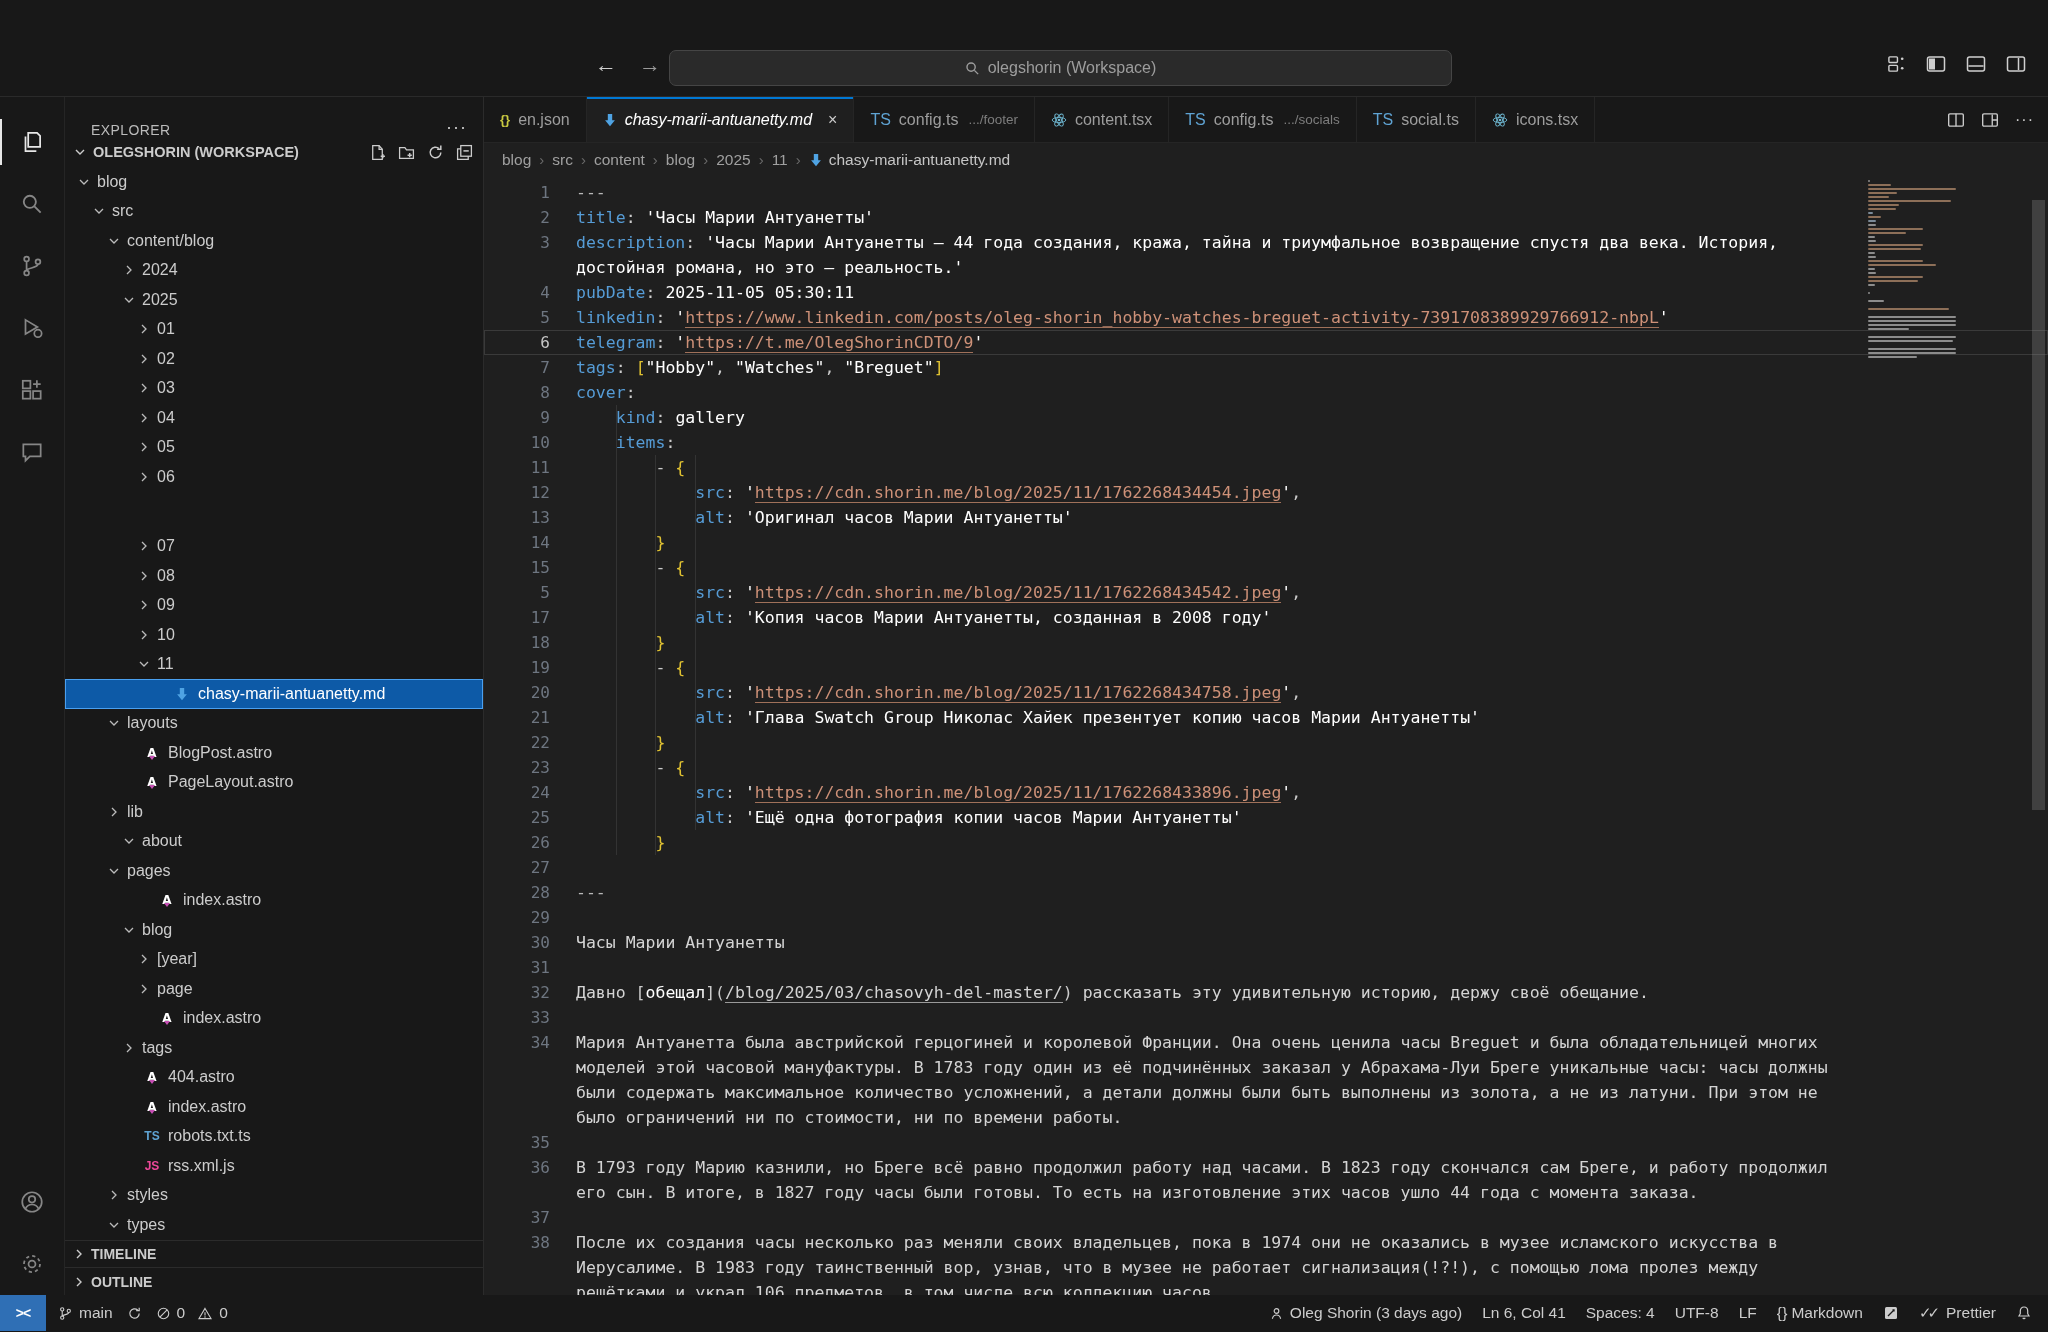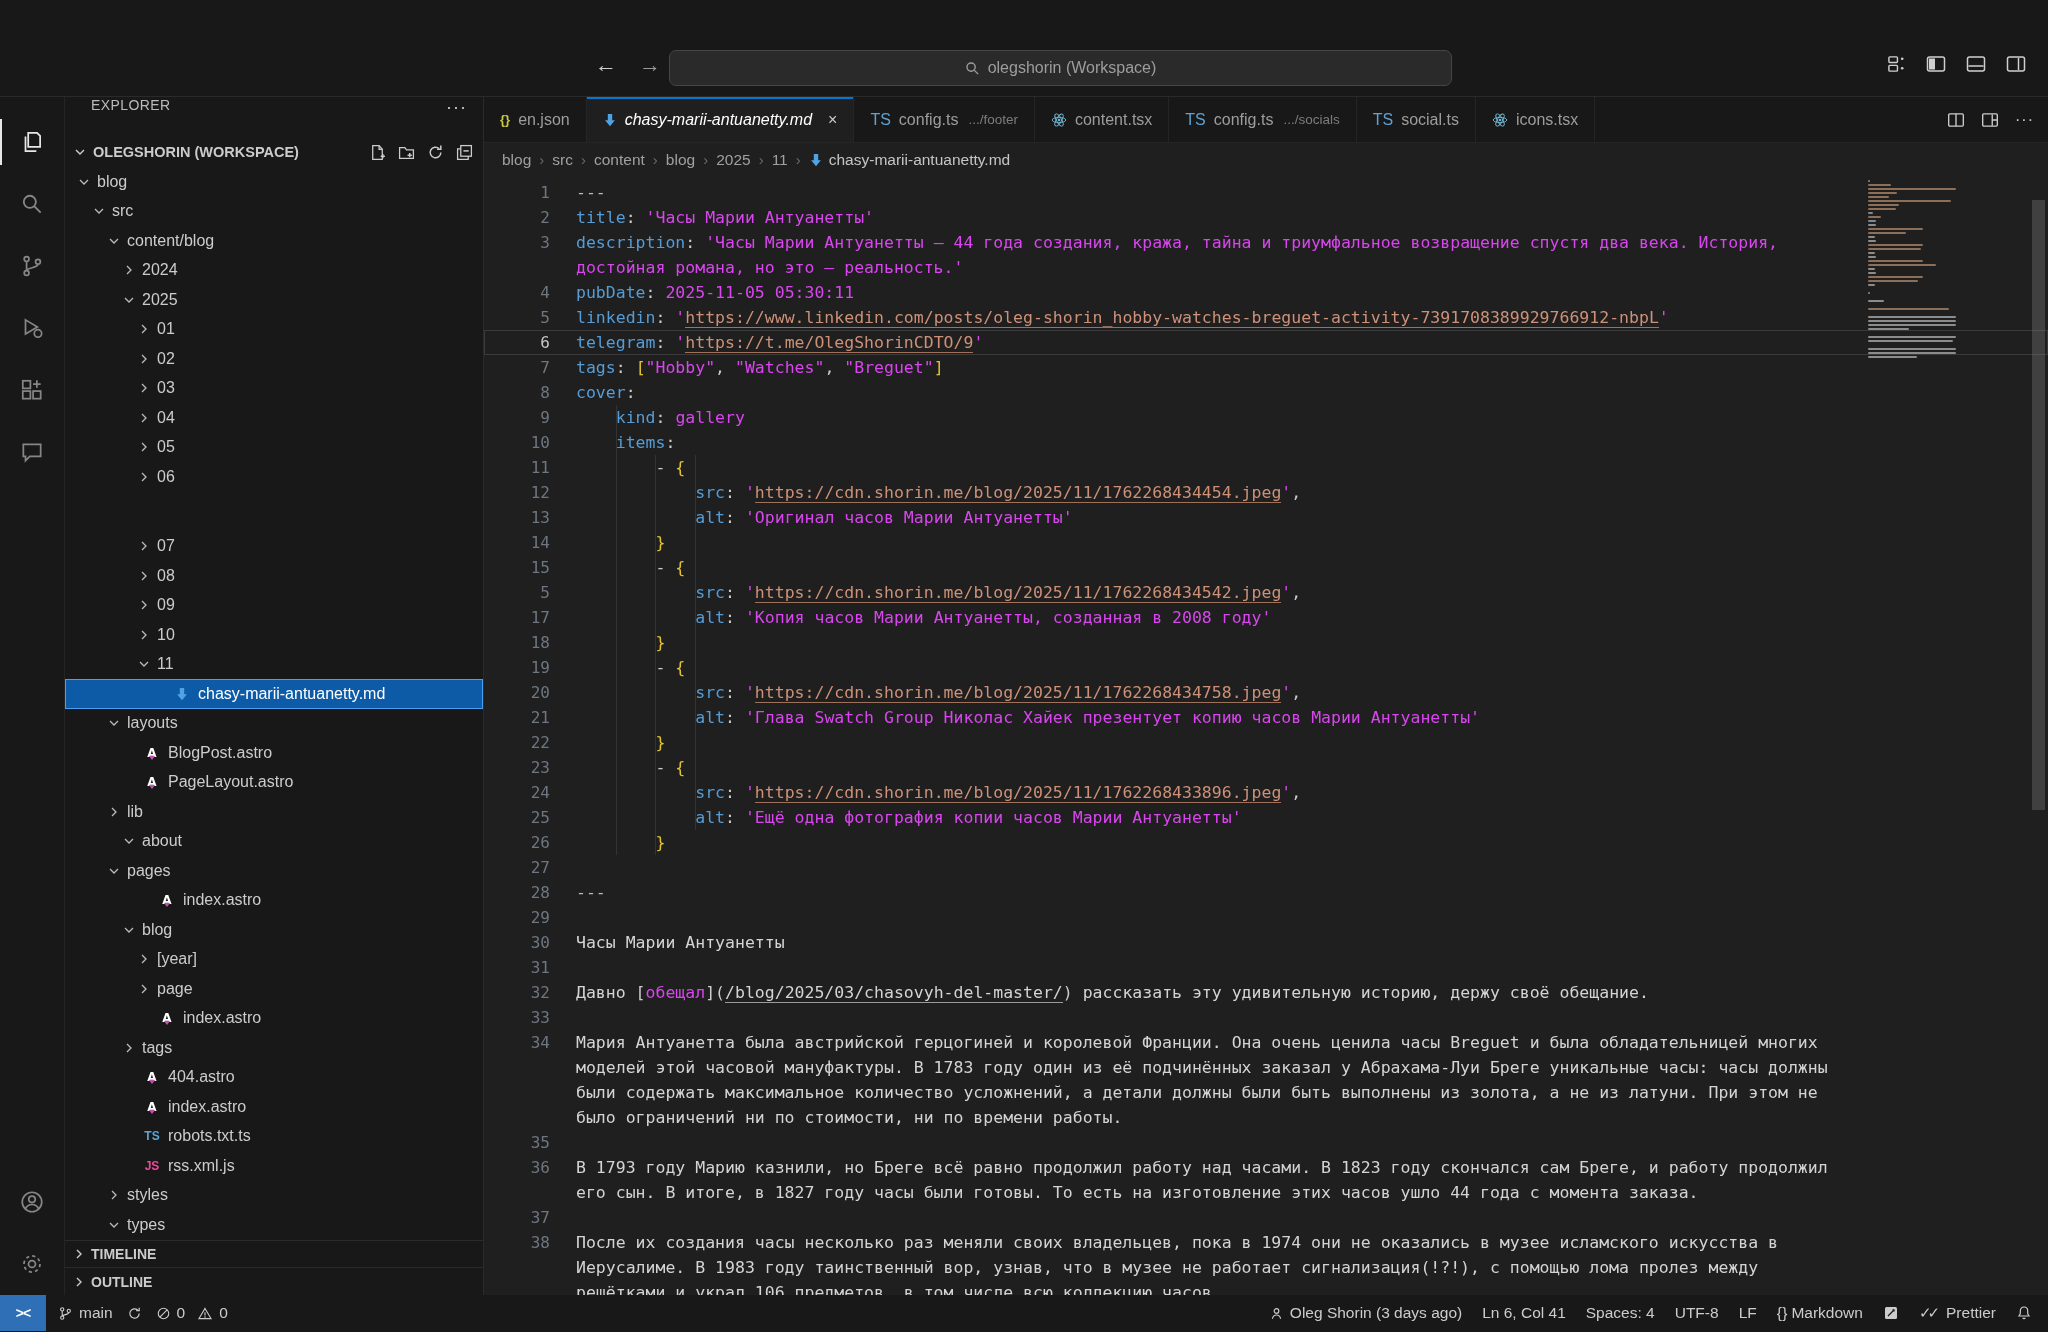--- a/index.html
+++ b/index.html
@@ -18,21 +18,21 @@
 
   
   .main{display:flex;height:1198px;}
   .activitybar{width:65px;background:#181818;border-right:1px solid #252525;display:flex;
        flex-direction:column;align-items:center;padding-top:14px;}
   .ab-icon{width:65px;height:62px;display:flex;align-items:center;justify-content:center;position:relative;}
   .ab-icon.active::before{content:"";position:absolute;left:0;top:8px;bottom:8px;width:2px;background:#e7e7e7;}
   .ab-spacer{flex:1;}
 
   .sidebar{width:419px;background:#181818;border-right:1px solid #2b2b2b;display:flex;flex-direction:column;overflow:hidden;}
-  .sb-header{height:44px;display:flex;align-items:flex-start;padding:0 16px 0 26px;font-size:14px;
+  .sb-header{height:44px;display:flex;align-items:flex-end;padding:0 16px 0 26px;font-size:14px;
        letter-spacing:.4px;color:#bbbbbb;gap:36px;}
   .sb-header .more{margin-left:auto;color:#cccccc;font-size:18px;letter-spacing:1px;}
   .ws-row{height:32px;display:flex;align-items:center;padding:0 10px 0 6px;font-weight:bold;
        font-size:14.5px;color:#cccccc;}
   .ws-row .ws-actions{margin-left:auto;display:flex;gap:12px;align-items:center;}
   .tree{flex:0 0 auto;}
   .titem{height:29.5px;display:flex;align-items:center;font-size:16px;color:#cccccc;white-space:nowrap;position:relative;}
   .titem .chev{width:18px;display:inline-flex;justify-content:center;margin-right:4px;flex:0 0 18px;}
   .titem .fi{width:20px;margin-right:6px;display:inline-flex;justify-content:center;align-items:center;flex:0 0 20px;font-size:12px;font-weight:bold;}
   .titem.selected{background:#0d5aa7;outline:1px solid #4aa0f0;outline-offset:-1px;color:#ffffff;}
@@ -62,21 +62,21 @@
   .breadcrumbs .sep{color:#6a6a6a;font-size:15px;}
   .breadcrumbs .file{color:#c5c5c5;display:flex;align-items:center;gap:6px;}
 
   .content{position:relative;flex:1;overflow:hidden;padding-top:4px;}
   .row{display:flex;height:25px;line-height:25px;position:relative;z-index:1;}
   .row.cur{outline:1px solid rgba(255,255,255,.12);outline-offset:-1px;}
   .ln{width:66px;text-align:right;flex:0 0 66px;color:#6e7681;
       font-family:"DejaVu Sans Mono",monospace;font-size:16px;}
   .row.cur .ln{color:#c6c6c6;}
   .code{margin-left:26px;white-space:pre;font-family:"DejaVu Sans Mono",monospace;font-size:16.5px;color:#d4d4d4;}
-  .sg-k{color:#569cd6;} .sg-p{color:#cccccc;} .sg-s{color:#d946ef;}
+  .sg-k{color:#569cd6;} .sg-p{color:#cccccc;} .sg-s{color:#ffffff;}
   .sg-u{color:#ce9178;border-bottom:1px solid #a0715a;}
   .sg-b{color:#e0c232;} .sg-g{color:#b8b8b8;} .sg-t{color:#d4d4d4;} .sg-w{}
   .sg-ul{color:#d4d4d4;border-bottom:1px solid #9a9a9a;}
   .guide{position:absolute;width:0;border-left:1px solid #333333;z-index:0;}
   .minimap{position:absolute;top:4px;right:88px;width:92px;z-index:2;}
   .mm-bar{height:2px;margin-bottom:2px;border-radius:1px;}
   .vscroll{position:absolute;right:3px;top:24px;width:13px;height:610px;background:rgba(150,150,150,.28);z-index:3;}
 
   
   .statusbar{height:36px;background:#181818;display:flex;align-items:stretch;font-size:15.5px;color:#cccccc;}

